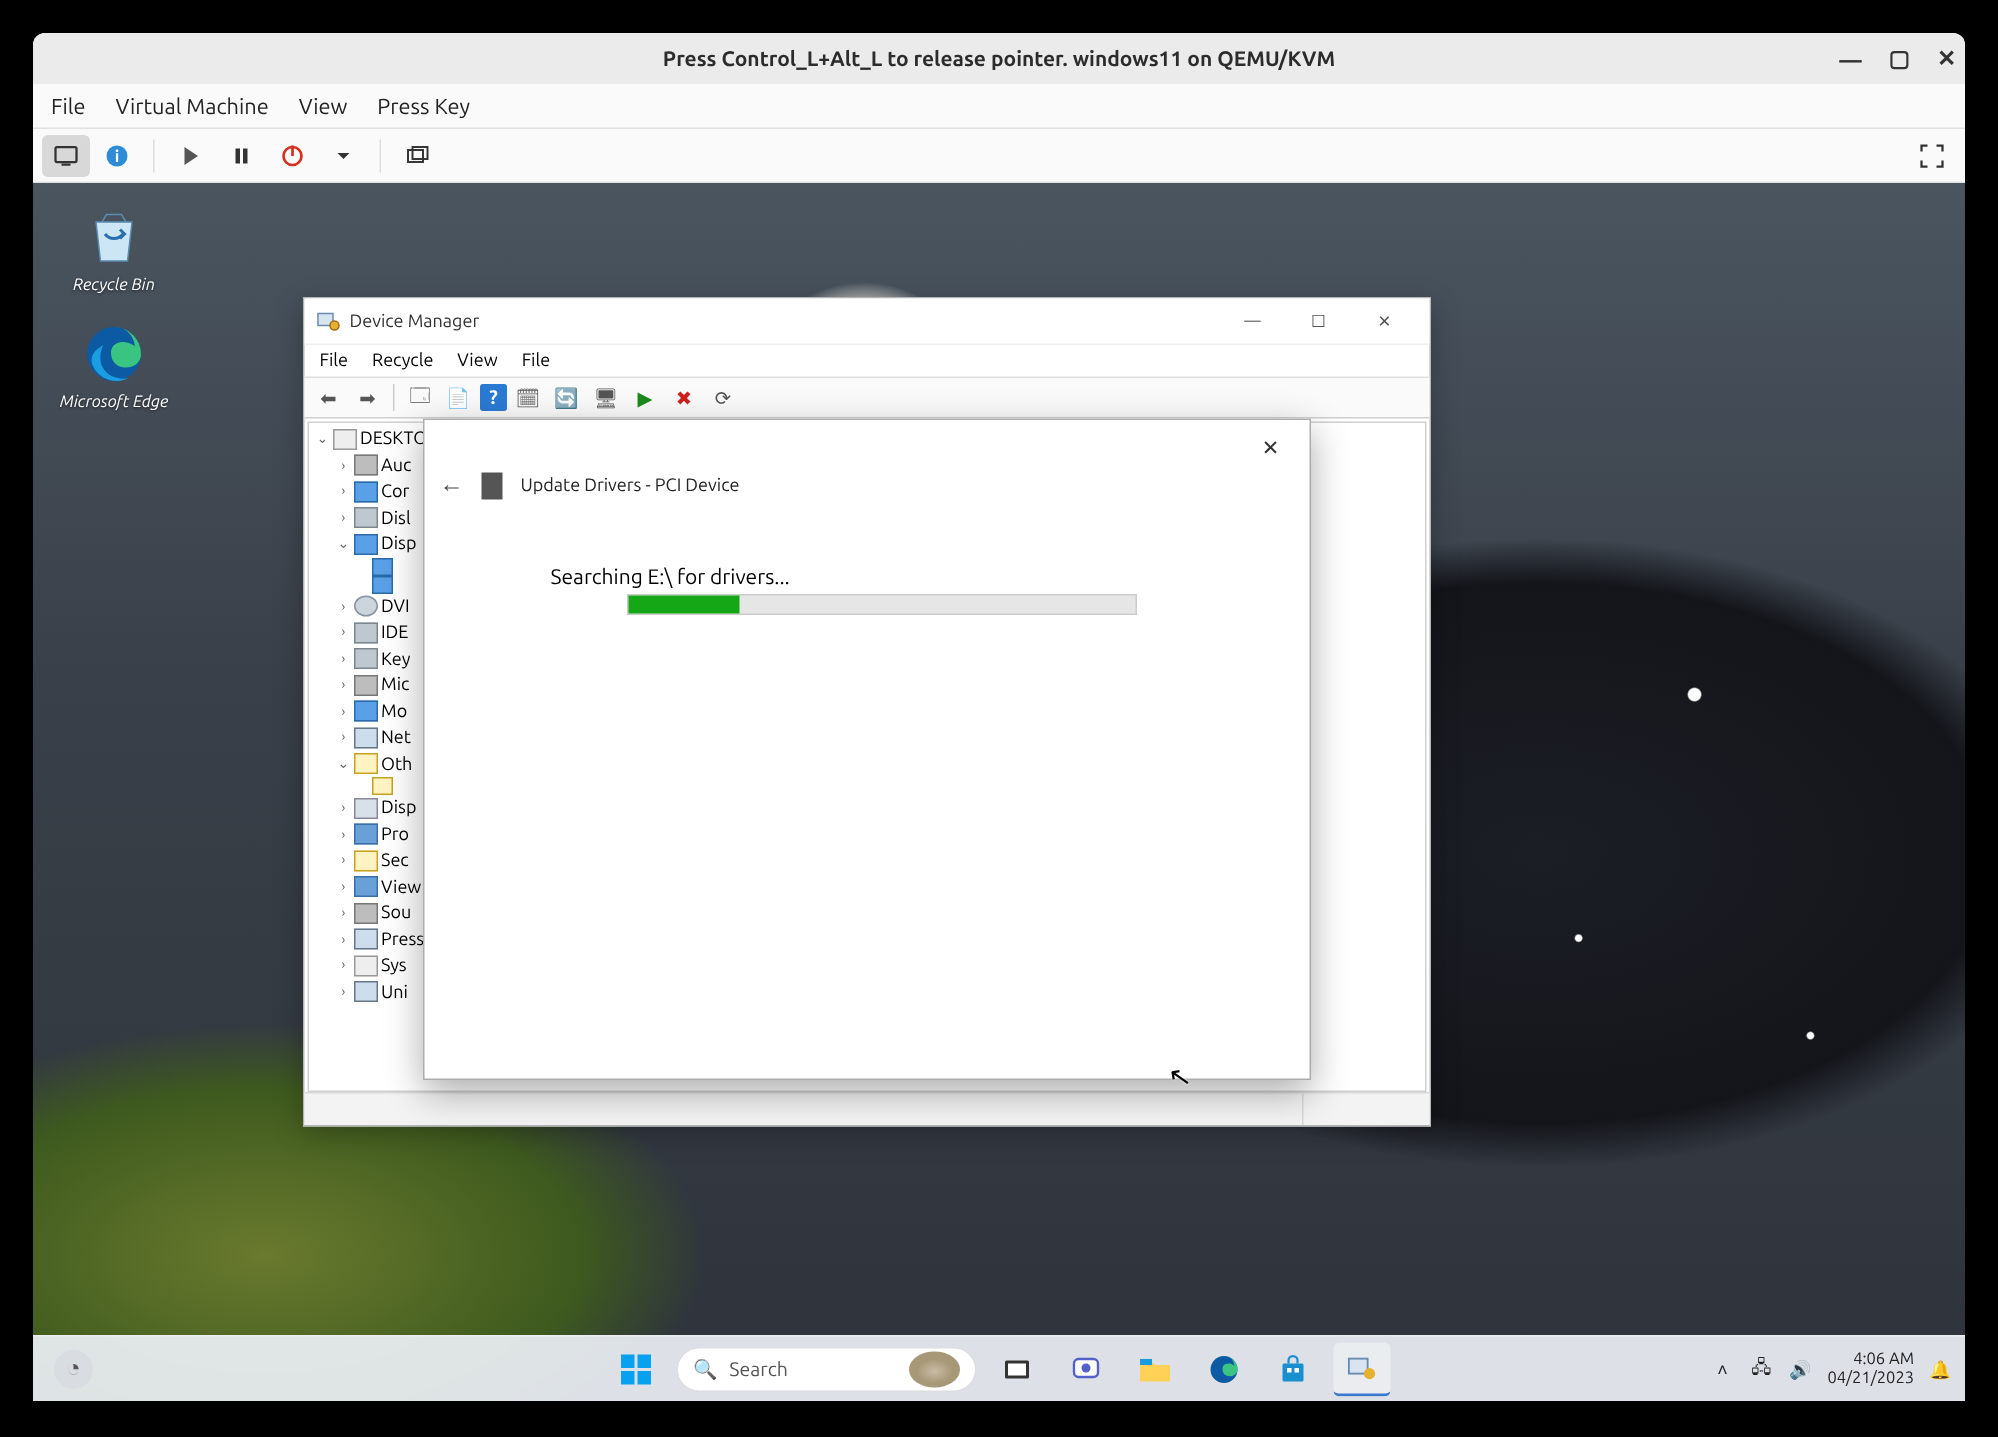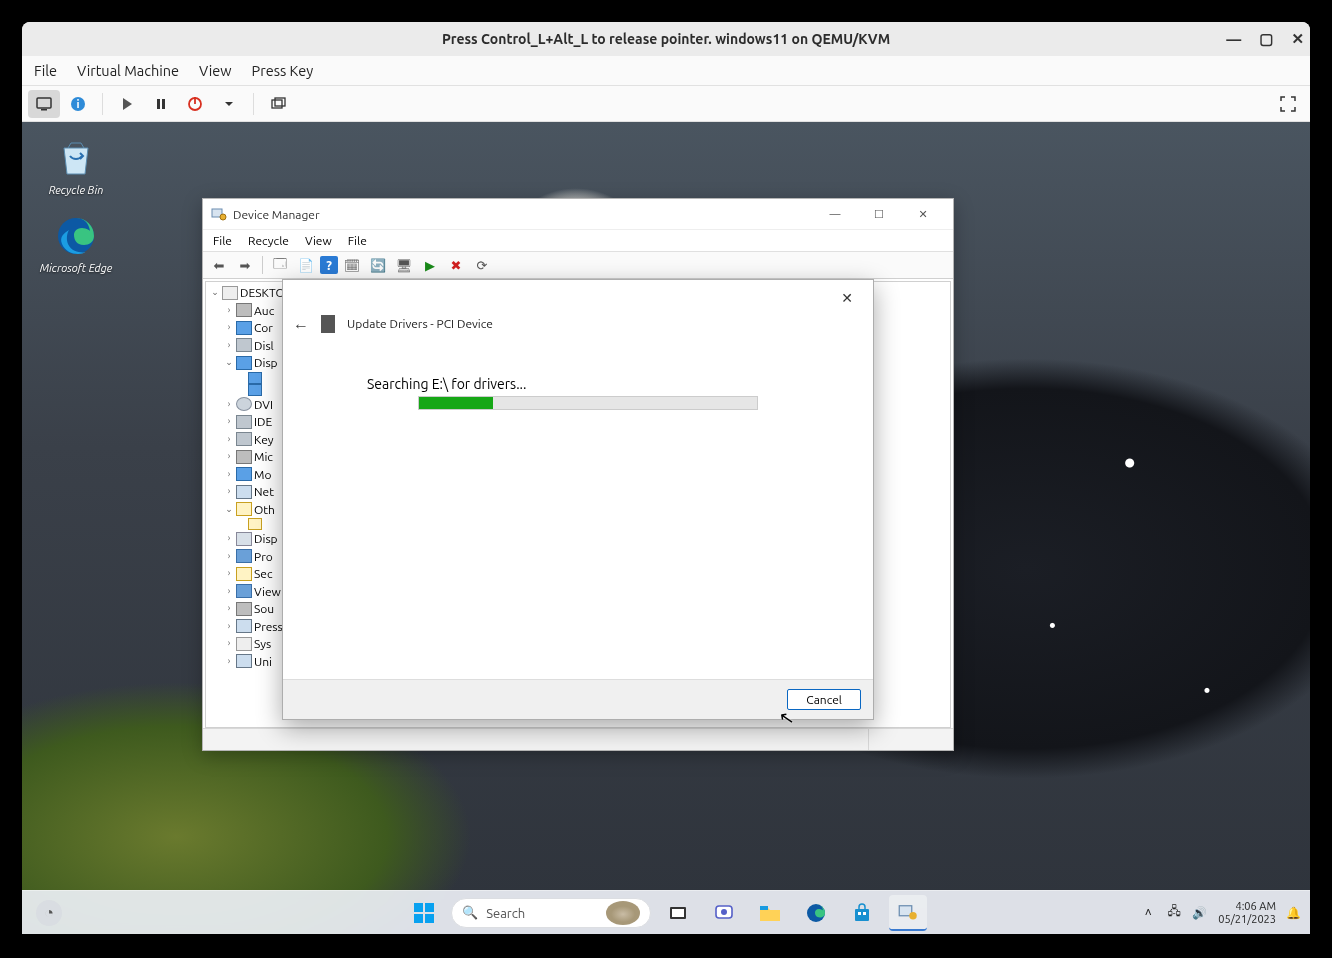--- a/index.html
+++ b/index.html
@@ -336,23 +336,20 @@
       <div class="ud-close">✕</div>
       <div class="ud-head">
         <span class="back">←</span>
         <span class="dic"></span>
         <span>Update Drivers - PCI Device</span>
       </div>
       <div class="ud-msg">Searching E:\ for drivers...</div>
       <div class="ud-bar">
           <div class="fill" style="width: 22%;"></div>
         </div>
-      <div class="ud-footer">
-        <button>Cancel</button>
-      </div>
     </div>
 
     <div class="cursor">↖</div>
 
     <div class="taskbar">
       <div class="gnome-act">◔</div>
       <div class="tb-center">
         <div class="app">
             <svg width="22" height="22" viewBox="0 0 22 22">
               <rect x="1" y="1" width="9" height="9" fill="#08a1f0"></rect>
@@ -405,19 +402,19 @@
               <circle cx="12" cy="11" r="3" fill="#e8b030"></circle>
             </svg>
           </div>
       </div>
       <div class="tray">
         <span class="ic">˄</span>
         <span class="ic">🖧</span>
         <span class="ic">🔊</span>
         <div class="time">
           <div>4:06 AM</div>
-          <div>05/21/2023</div>
+          <div>04/21/2023</div>
         </div>
         <span class="ic" style="color:#2a5ab0">🔔</span>
       </div>
     </div>
   </div>
 </div>
 
 </body></html>

